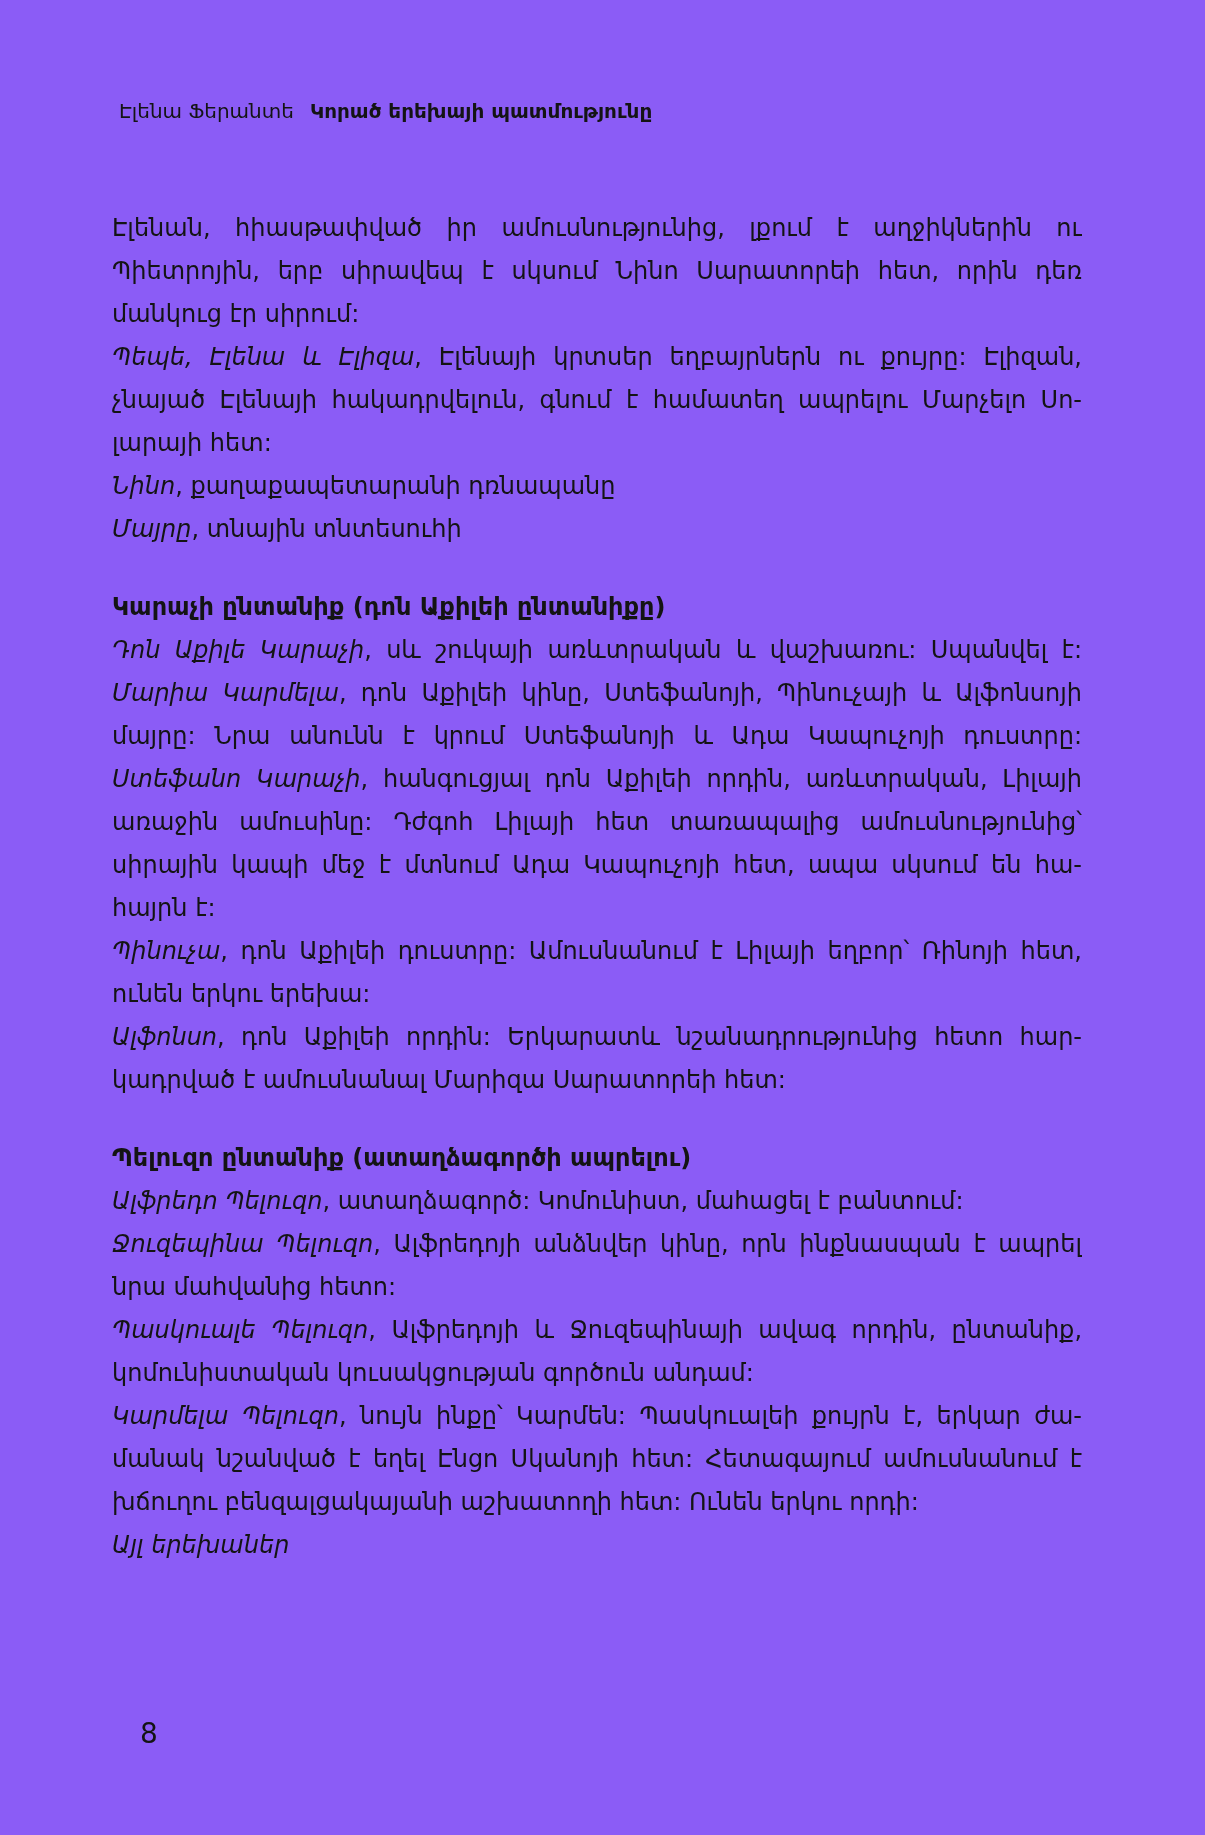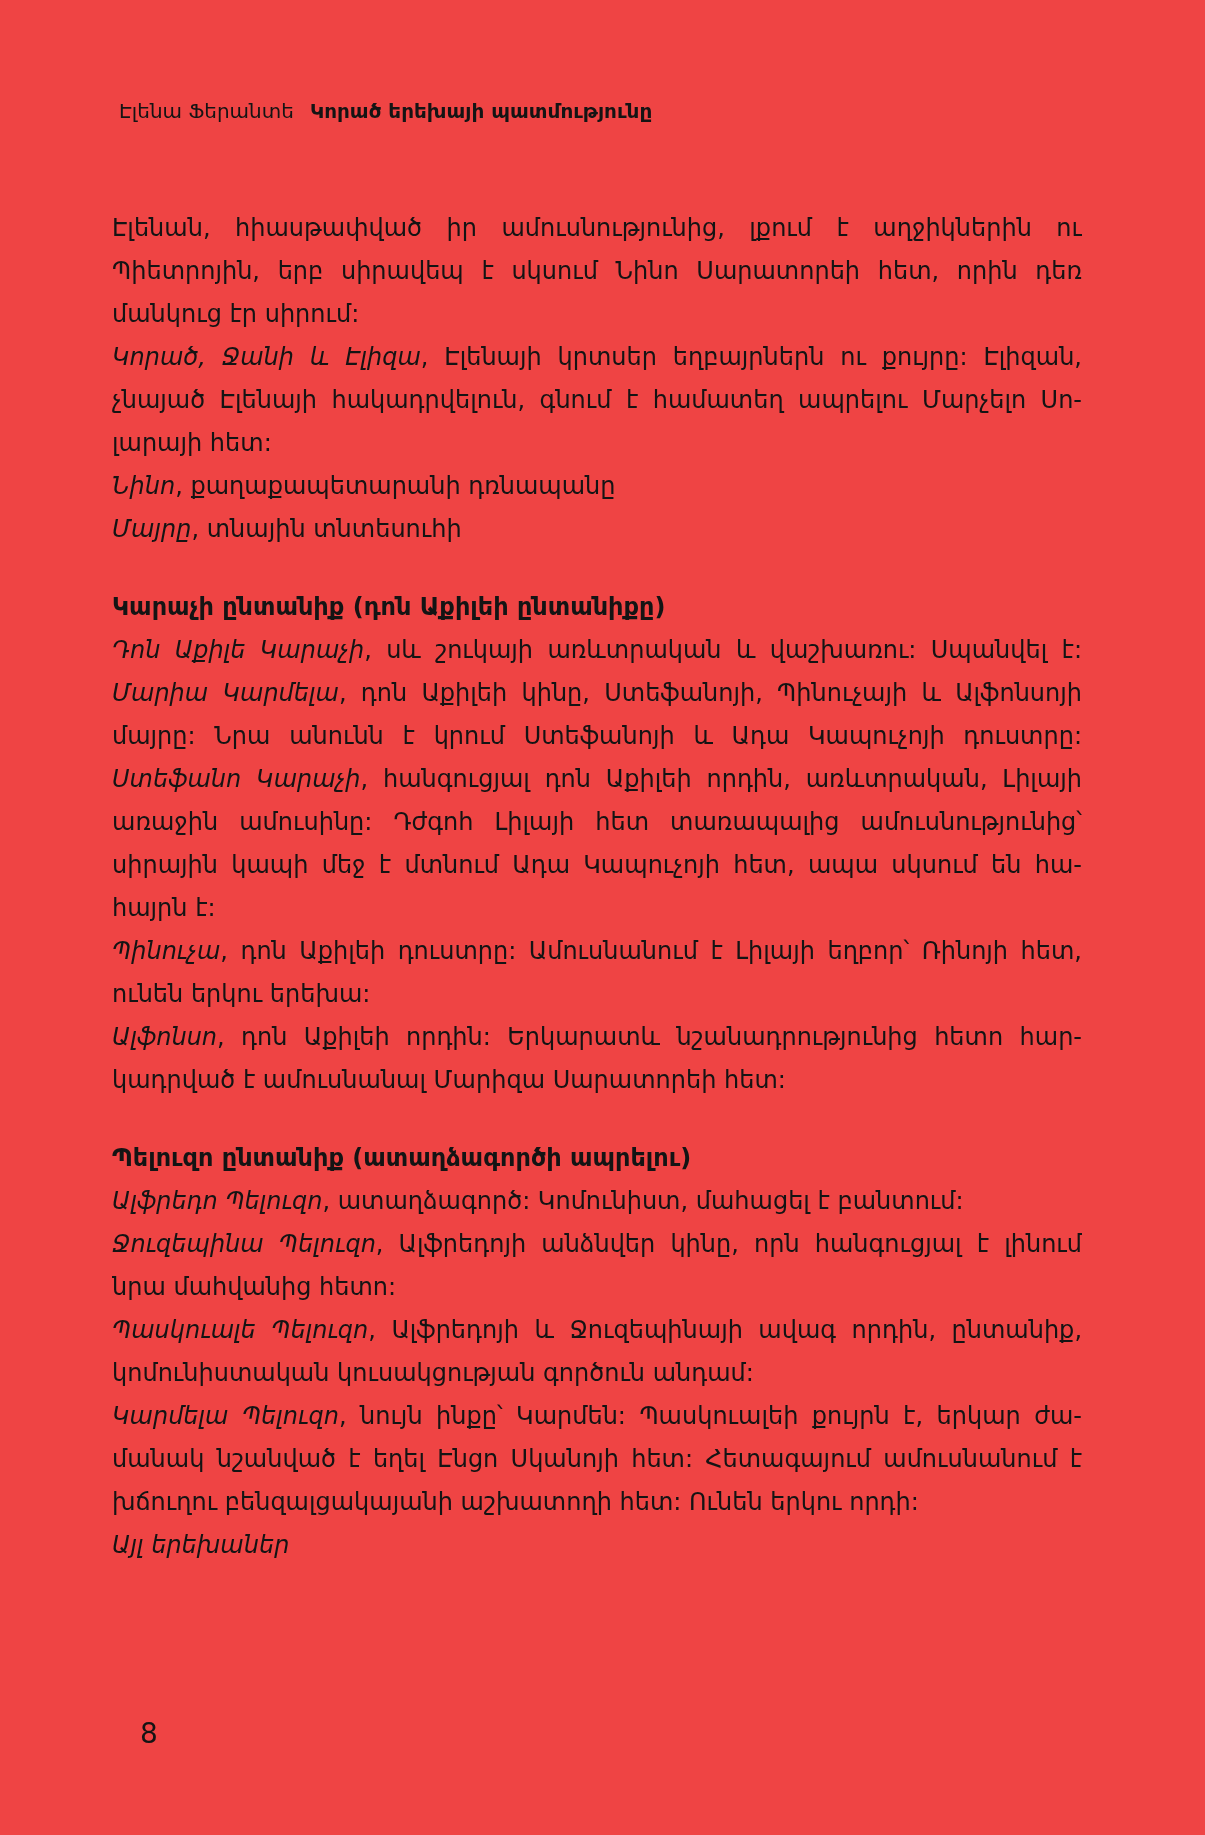--- a/index.html
+++ b/index.html
@@ -4,21 +4,21 @@
 <style>
   html, body {
     margin: 0;
     padding: 0;
     background: #ffffff;
   }
   #page {
     position: relative;
     width: 1205px;
     height: 1835px;
-    background: #ef4444;
+    background: #8b5cf6;
     font-family: "DejaVu Sans", sans-serif;
     color: #141414;
     overflow: hidden;
   }
   
   #page-header {
     position: absolute;
     left: 119px;
     top: 98px;
     font-size: 20px;
@@ -72,21 +72,21 @@
     <span class="author">Էլենա Ֆերանտե</span><span class="booktitle">Կորած երեխայի պատմությունը</span>
   </div>
 
   <div id="text-block">
       <div class="block para">
         <div class="line"><span class="r">Էլենան, հիասթափված իր ամուսնությունից, լքում է աղջիկներին ու</span></div>
         <div class="line"><span class="r">Պիետրոյին, երբ սիրավեպ է սկսում Նինո Սարատորեի հետ, որին դեռ</span></div>
         <div class="line noj"><span class="r">մանկուց էր սիրում:</span></div>
       </div>
       <div class="block para">
-        <div class="line"><span class="i">Կորած, Ջանի և Էլիզա</span><span class="r">, Էլենայի կրտսեր եղբայրներն ու քույրը: Էլիզան,</span></div>
+        <div class="line"><span class="i">Պեպե, Էլենա և Էլիզա</span><span class="r">, Էլենայի կրտսեր եղբայրներն ու քույրը: Էլիզան,</span></div>
         <div class="line"><span class="r">չնայած Էլենայի հակադրվելուն, գնում է համատեղ ապրելու Մարչելո Սո-</span></div>
         <div class="line noj"><span class="r">լարայի հետ:</span></div>
       </div>
       <div class="block para">
         <div class="line noj"><span class="i">Նինո</span><span class="r">, քաղաքապետարանի դռնապանը</span></div>
       </div>
       <div class="block para">
         <div class="line noj"><span class="i">Մայրը</span><span class="r">, տնային տնտեսուհի</span></div>
       </div>
       <div class="block heading">
@@ -113,21 +113,21 @@
         <div class="line"><span class="i">Ալֆոնսո</span><span class="r">, դոն Աքիլեի որդին: Երկարատև նշանադրությունից հետո հար-</span></div>
         <div class="line noj"><span class="r">կադրված է ամուսնանալ Մարիզա Սարատորեի հետ:</span></div>
       </div>
       <div class="block heading">
         <div class="line noj"><span class="b">Պելուզո ընտանիք (ատաղձագործի ապրելու)</span></div>
       </div>
       <div class="block para">
         <div class="line noj"><span class="i">Ալֆրեդո Պելուզո</span><span class="r">, ատաղձագործ: Կոմունիստ, մահացել է բանտում:</span></div>
       </div>
       <div class="block para">
-        <div class="line"><span class="i">Ջուզեպինա Պելուզո</span><span class="r">, Ալֆրեդոյի անձնվեր կինը, որն հանգուցյալ է լինում</span></div>
+        <div class="line"><span class="i">Ջուզեպինա Պելուզո</span><span class="r">, Ալֆրեդոյի անձնվեր կինը, որն ինքնասպան է ապրել</span></div>
         <div class="line noj"><span class="r">նրա մահվանից հետո:</span></div>
       </div>
       <div class="block para">
         <div class="line"><span class="i">Պասկուալե Պելուզո</span><span class="r">, Ալֆրեդոյի և Ջուզեպինայի ավագ որդին, ընտանիք,</span></div>
         <div class="line noj"><span class="r">կոմունիստական կուսակցության գործուն անդամ:</span></div>
       </div>
       <div class="block para">
         <div class="line"><span class="i">Կարմելա Պելուզո</span><span class="r">, նույն ինքը՝ Կարմեն: Պասկուալեի քույրն է, երկար ժա-</span></div>
         <div class="line"><span class="r">մանակ նշանված է եղել Էնցո Սկանոյի հետ: Հետագայում ամուսնանում է</span></div>
         <div class="line noj"><span class="r">խճուղու բենզալցակայանի աշխատողի հետ: Ունեն երկու որդի:</span></div>

